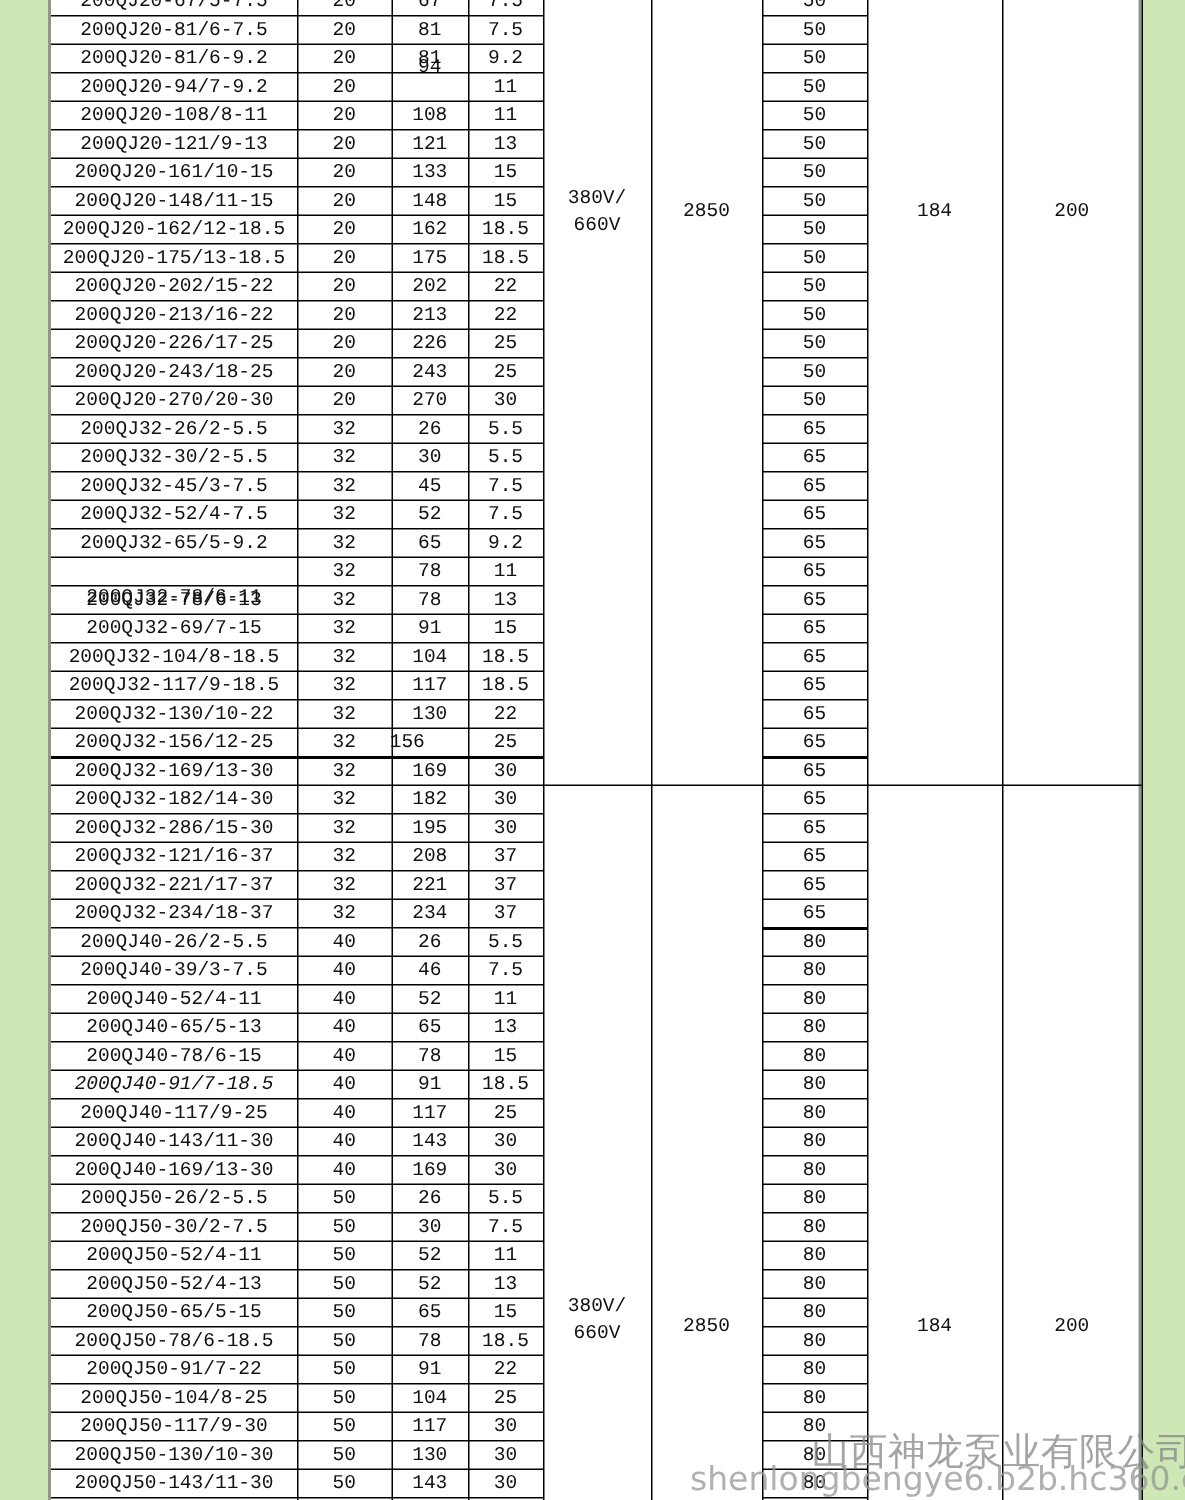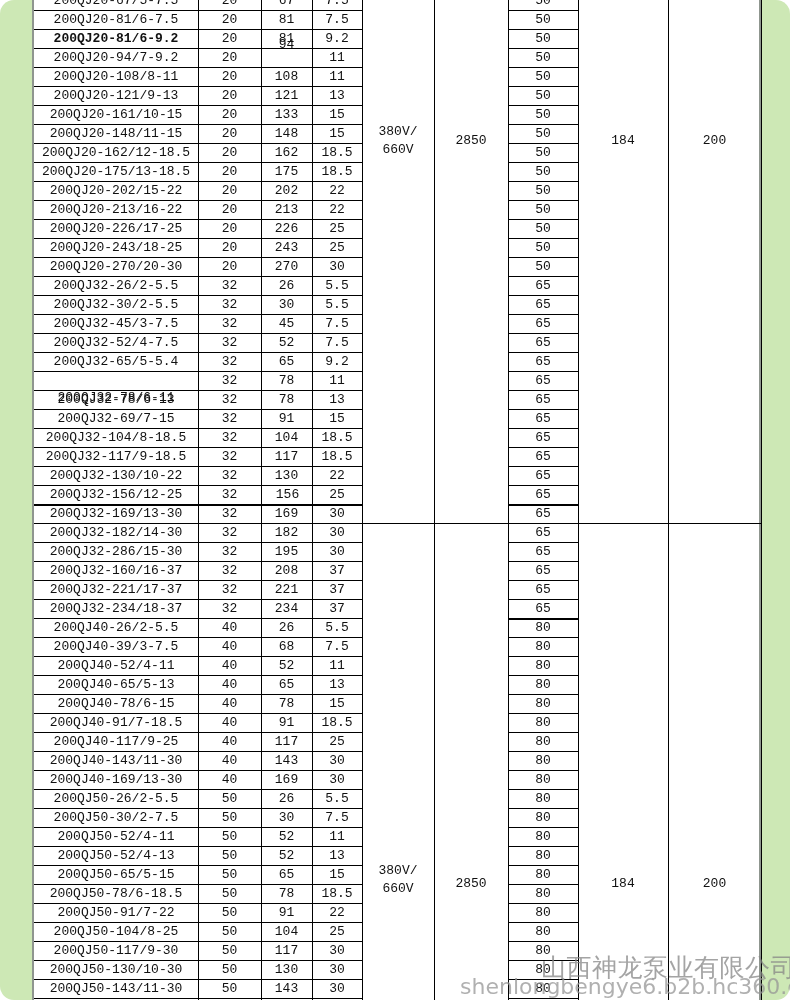--- a/index.html
+++ b/index.html
@@ -1,21 +1,20 @@
 <!DOCTYPE html>
 <html><head>
 <meta charset="utf-8">
 <style>
   html,body{margin:0;padding:0;}
   .screen{
     position:relative; width:790px; height:1000px; overflow:hidden;
     background:#cde8b5;
     font-family:"Liberation Mono","DejaVu Sans Mono",monospace;
     color:#111;
-    border-radius:14px;
   }
   .table-bg{position:absolute; top:0; background:#ffffff;}
   .vline,.hline{position:absolute; background:#000;}
   .edge-line{position:absolute; top:0; height:1000px; width:2px; background:#8f968f;}
   .cell{
     position:absolute; display:flex; align-items:center; justify-content:center;
     font-size:13px; line-height:19px; white-space:nowrap;
   }
   .merged-text{
     position:absolute; display:flex; flex-direction:column; align-items:center;
@@ -156,21 +155,21 @@
       <div class="cell" style="left: 34px; top: -9px; width: 164px; height: 19px;">200QJ20-67/5-7.5</div>
       <div class="cell" style="left: 198px; top: -9px; width: 63px; height: 19px;">20</div>
       <div class="cell" style="left: 261px; top: -9px; width: 51px; height: 19px;">67</div>
       <div class="cell" style="left: 312px; top: -9px; width: 50px; height: 19px;">7.5</div>
       <div class="cell" style="left: 508px; top: -9px; width: 70px; height: 19px;">50</div>
       <div class="cell" style="left: 34px; top: 10px; width: 164px; height: 19px;">200QJ20-81/6-7.5</div>
       <div class="cell" style="left: 198px; top: 10px; width: 63px; height: 19px;">20</div>
       <div class="cell" style="left: 261px; top: 10px; width: 51px; height: 19px;">81</div>
       <div class="cell" style="left: 312px; top: 10px; width: 50px; height: 19px;">7.5</div>
       <div class="cell" style="left: 508px; top: 10px; width: 70px; height: 19px;">50</div>
-      <div class="cell" style="left: 34px; top: 29px; width: 164px; height: 19px; font-weight: bold;">200QJ20-81/6-9.2</div>
+      <div class="cell" style="left: 34px; top: 29px; width: 164px; height: 19px;">200QJ20-81/6-9.2</div>
       <div class="cell" style="left: 198px; top: 29px; width: 63px; height: 19px;">20</div>
       <div class="cell" style="left: 261px; top: 29px; width: 51px; height: 19px;">81</div>
       <div class="cell" style="left: 312px; top: 29px; width: 50px; height: 19px;">9.2</div>
       <div class="cell" style="left: 508px; top: 29px; width: 70px; height: 19px;">50</div>
       <div class="cell" style="left: 34px; top: 48px; width: 164px; height: 19px;">200QJ20-94/7-9.2</div>
       <div class="cell" style="left: 198px; top: 48px; width: 63px; height: 19px;">20</div>
       <div class="cell" style="left: 261px; top: 35px; width: 51px; height: 19px;">94</div>
       <div class="cell" style="left: 312px; top: 48px; width: 50px; height: 19px;">11</div>
       <div class="cell" style="left: 508px; top: 48px; width: 70px; height: 19px;">50</div>
       <div class="cell" style="left: 34px; top: 67px; width: 164px; height: 19px;">200QJ20-108/8-11</div>
@@ -241,21 +240,21 @@
       <div class="cell" style="left: 34px; top: 314px; width: 164px; height: 19px;">200QJ32-45/3-7.5</div>
       <div class="cell" style="left: 198px; top: 314px; width: 63px; height: 19px;">32</div>
       <div class="cell" style="left: 261px; top: 314px; width: 51px; height: 19px;">45</div>
       <div class="cell" style="left: 312px; top: 314px; width: 50px; height: 19px;">7.5</div>
       <div class="cell" style="left: 508px; top: 314px; width: 70px; height: 19px;">65</div>
       <div class="cell" style="left: 34px; top: 333px; width: 164px; height: 19px;">200QJ32-52/4-7.5</div>
       <div class="cell" style="left: 198px; top: 333px; width: 63px; height: 19px;">32</div>
       <div class="cell" style="left: 261px; top: 333px; width: 51px; height: 19px;">52</div>
       <div class="cell" style="left: 312px; top: 333px; width: 50px; height: 19px;">7.5</div>
       <div class="cell" style="left: 508px; top: 333px; width: 70px; height: 19px;">65</div>
-      <div class="cell" style="left: 34px; top: 352px; width: 164px; height: 19px;">200QJ32-65/5-5.4</div>
+      <div class="cell" style="left: 34px; top: 352px; width: 164px; height: 19px;">200QJ32-65/5-9.2</div>
       <div class="cell" style="left: 198px; top: 352px; width: 63px; height: 19px;">32</div>
       <div class="cell" style="left: 261px; top: 352px; width: 51px; height: 19px;">65</div>
       <div class="cell" style="left: 312px; top: 352px; width: 50px; height: 19px;">9.2</div>
       <div class="cell" style="left: 508px; top: 352px; width: 70px; height: 19px;">65</div>
       <div class="cell" style="left: 34px; top: 388px; width: 164px; height: 19px;">200QJ32-78/6-11</div>
       <div class="cell" style="left: 198px; top: 371px; width: 63px; height: 19px;">32</div>
       <div class="cell" style="left: 261px; top: 371px; width: 51px; height: 19px;">78</div>
       <div class="cell" style="left: 312px; top: 371px; width: 50px; height: 19px;">11</div>
       <div class="cell" style="left: 508px; top: 371px; width: 70px; height: 19px;">65</div>
       <div class="cell" style="left: 34px; top: 390px; width: 164px; height: 19px;">200QJ32-78/6-13</div>
@@ -278,39 +277,39 @@
       <div class="cell" style="left: 261px; top: 447px; width: 51px; height: 19px;">117</div>
       <div class="cell" style="left: 312px; top: 447px; width: 50px; height: 19px;">18.5</div>
       <div class="cell" style="left: 508px; top: 447px; width: 70px; height: 19px;">65</div>
       <div class="cell" style="left: 34px; top: 466px; width: 164px; height: 19px;">200QJ32-130/10-22</div>
       <div class="cell" style="left: 198px; top: 466px; width: 63px; height: 19px;">32</div>
       <div class="cell" style="left: 261px; top: 466px; width: 51px; height: 19px;">130</div>
       <div class="cell" style="left: 312px; top: 466px; width: 50px; height: 19px;">22</div>
       <div class="cell" style="left: 508px; top: 466px; width: 70px; height: 19px;">65</div>
       <div class="cell" style="left: 34px; top: 485px; width: 164px; height: 19px;">200QJ32-156/12-25</div>
       <div class="cell" style="left: 198px; top: 485px; width: 63px; height: 19px;">32</div>
-      <div class="cell" style="left: 262px; top: 485px; width: 51px; height: 19px;">156</div>
+      <div class="cell" style="left: 246px; top: 485px; width: 51px; height: 19px;">156</div>
       <div class="cell" style="left: 312px; top: 485px; width: 50px; height: 19px;">25</div>
       <div class="cell" style="left: 508px; top: 485px; width: 70px; height: 19px;">65</div>
       <div class="cell" style="left: 34px; top: 504px; width: 164px; height: 19px;">200QJ32-169/13-30</div>
       <div class="cell" style="left: 198px; top: 504px; width: 63px; height: 19px;">32</div>
       <div class="cell" style="left: 261px; top: 504px; width: 51px; height: 19px;">169</div>
       <div class="cell" style="left: 312px; top: 504px; width: 50px; height: 19px;">30</div>
       <div class="cell" style="left: 508px; top: 504px; width: 70px; height: 19px;">65</div>
       <div class="cell" style="left: 34px; top: 523px; width: 164px; height: 19px;">200QJ32-182/14-30</div>
       <div class="cell" style="left: 198px; top: 523px; width: 63px; height: 19px;">32</div>
       <div class="cell" style="left: 261px; top: 523px; width: 51px; height: 19px; text-align: right;">182</div>
       <div class="cell" style="left: 312px; top: 523px; width: 50px; height: 19px;">30</div>
       <div class="cell" style="left: 508px; top: 523px; width: 70px; height: 19px;">65</div>
       <div class="cell" style="left: 34px; top: 542px; width: 164px; height: 19px;">200QJ32-286/15-30</div>
       <div class="cell" style="left: 198px; top: 542px; width: 63px; height: 19px;">32</div>
       <div class="cell" style="left: 261px; top: 542px; width: 51px; height: 19px;">195</div>
       <div class="cell" style="left: 312px; top: 542px; width: 50px; height: 19px;">30</div>
       <div class="cell" style="left: 508px; top: 542px; width: 70px; height: 19px;">65</div>
-      <div class="cell" style="left: 34px; top: 561px; width: 164px; height: 19px;">200QJ32-160/16-37</div>
+      <div class="cell" style="left: 34px; top: 561px; width: 164px; height: 19px;">200QJ32-121/16-37</div>
       <div class="cell" style="left: 198px; top: 561px; width: 63px; height: 19px;">32</div>
       <div class="cell" style="left: 261px; top: 561px; width: 51px; height: 19px;">208</div>
       <div class="cell" style="left: 312px; top: 561px; width: 50px; height: 19px;">37</div>
       <div class="cell" style="left: 508px; top: 561px; width: 70px; height: 19px;">65</div>
       <div class="cell" style="left: 34px; top: 580px; width: 164px; height: 19px;">200QJ32-221/17-37</div>
       <div class="cell" style="left: 198px; top: 580px; width: 63px; height: 19px;">32</div>
       <div class="cell" style="left: 261px; top: 580px; width: 51px; height: 19px;">221</div>
       <div class="cell" style="left: 312px; top: 580px; width: 50px; height: 19px;">37</div>
       <div class="cell" style="left: 508px; top: 580px; width: 70px; height: 19px;">65</div>
       <div class="cell" style="left: 34px; top: 599px; width: 164px; height: 19px;">200QJ32-234/18-37</div>
@@ -318,39 +317,39 @@
       <div class="cell" style="left: 261px; top: 599px; width: 51px; height: 19px;">234</div>
       <div class="cell" style="left: 312px; top: 599px; width: 50px; height: 19px;">37</div>
       <div class="cell" style="left: 508px; top: 599px; width: 70px; height: 19px;">65</div>
       <div class="cell" style="left: 34px; top: 618px; width: 164px; height: 19px;">200QJ40-26/2-5.5</div>
       <div class="cell" style="left: 198px; top: 618px; width: 63px; height: 19px;">40</div>
       <div class="cell" style="left: 261px; top: 618px; width: 51px; height: 19px;">26</div>
       <div class="cell" style="left: 312px; top: 618px; width: 50px; height: 19px;">5.5</div>
       <div class="cell" style="left: 508px; top: 618px; width: 70px; height: 19px;">80</div>
       <div class="cell" style="left: 34px; top: 637px; width: 164px; height: 19px;">200QJ40-39/3-7.5</div>
       <div class="cell" style="left: 198px; top: 637px; width: 63px; height: 19px;">40</div>
-      <div class="cell" style="left: 261px; top: 637px; width: 51px; height: 19px;">68</div>
+      <div class="cell" style="left: 261px; top: 637px; width: 51px; height: 19px;">46</div>
       <div class="cell" style="left: 312px; top: 637px; width: 50px; height: 19px;">7.5</div>
       <div class="cell" style="left: 508px; top: 637px; width: 70px; height: 19px;">80</div>
       <div class="cell" style="left: 34px; top: 656px; width: 164px; height: 19px;">200QJ40-52/4-11</div>
       <div class="cell" style="left: 198px; top: 656px; width: 63px; height: 19px;">40</div>
       <div class="cell" style="left: 261px; top: 656px; width: 51px; height: 19px;">52</div>
       <div class="cell" style="left: 312px; top: 656px; width: 50px; height: 19px;">11</div>
       <div class="cell" style="left: 508px; top: 656px; width: 70px; height: 19px;">80</div>
       <div class="cell" style="left: 34px; top: 675px; width: 164px; height: 19px;">200QJ40-65/5-13</div>
       <div class="cell" style="left: 198px; top: 675px; width: 63px; height: 19px;">40</div>
       <div class="cell" style="left: 261px; top: 675px; width: 51px; height: 19px;">65</div>
       <div class="cell" style="left: 312px; top: 675px; width: 50px; height: 19px;">13</div>
       <div class="cell" style="left: 508px; top: 675px; width: 70px; height: 19px;">80</div>
       <div class="cell" style="left: 34px; top: 694px; width: 164px; height: 19px;">200QJ40-78/6-15</div>
       <div class="cell" style="left: 198px; top: 694px; width: 63px; height: 19px;">40</div>
       <div class="cell" style="left: 261px; top: 694px; width: 51px; height: 19px;">78</div>
       <div class="cell" style="left: 312px; top: 694px; width: 50px; height: 19px;">15</div>
       <div class="cell" style="left: 508px; top: 694px; width: 70px; height: 19px;">80</div>
-      <div class="cell" style="left: 34px; top: 713px; width: 164px; height: 19px;">200QJ40-91/7-18.5</div>
+      <div class="cell" style="left: 34px; top: 713px; width: 164px; height: 19px; font-style: italic;">200QJ40-91/7-18.5</div>
       <div class="cell" style="left: 198px; top: 713px; width: 63px; height: 19px;">40</div>
       <div class="cell" style="left: 261px; top: 713px; width: 51px; height: 19px;">91</div>
       <div class="cell" style="left: 312px; top: 713px; width: 50px; height: 19px;">18.5</div>
       <div class="cell" style="left: 508px; top: 713px; width: 70px; height: 19px;">80</div>
       <div class="cell" style="left: 34px; top: 732px; width: 164px; height: 19px;">200QJ40-117/9-25</div>
       <div class="cell" style="left: 198px; top: 732px; width: 63px; height: 19px;">40</div>
       <div class="cell" style="left: 261px; top: 732px; width: 51px; height: 19px;">117</div>
       <div class="cell" style="left: 312px; top: 732px; width: 50px; height: 19px;">25</div>
       <div class="cell" style="left: 508px; top: 732px; width: 70px; height: 19px;">80</div>
       <div class="cell" style="left: 34px; top: 751px; width: 164px; height: 19px;">200QJ40-143/11-30</div>

